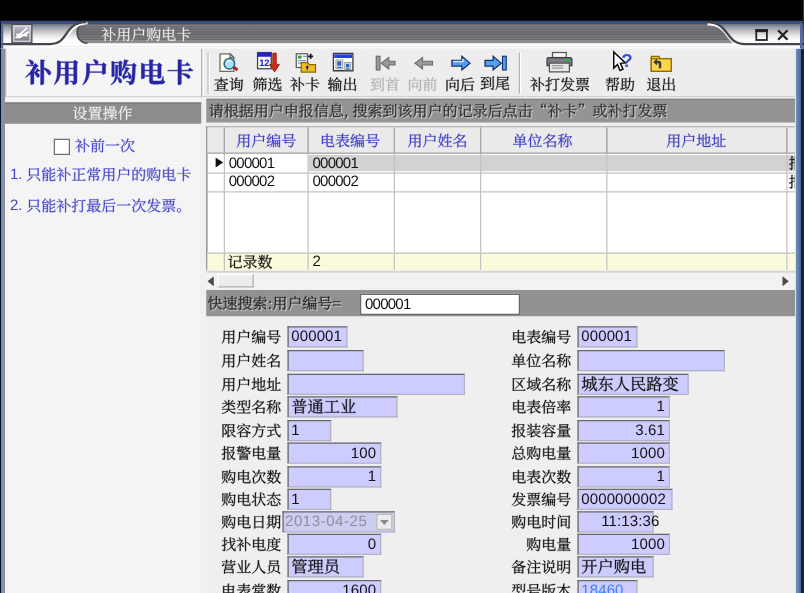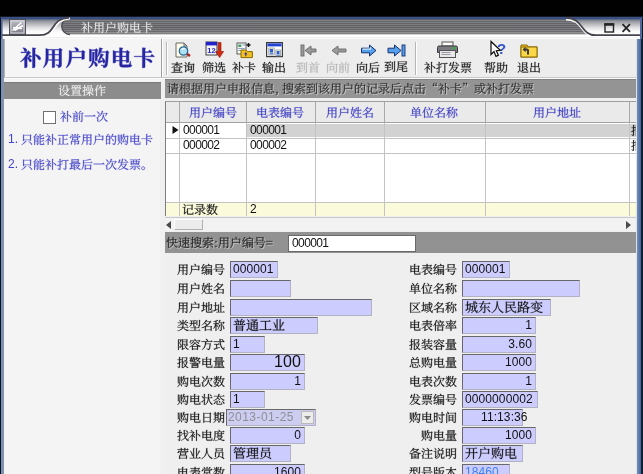--- a/index.html
+++ b/index.html
@@ -709,31 +709,31 @@
 <div style="position:absolute;left:233px;top:318.5px;font-weight:normal;font-size:12px;font-family:'Liberation Sans',sans-serif;color:#101010;letter-spacing:0.10px;line-height:18px;white-space:pre;">1</div>
 <svg style="position:absolute;left:409px;top:320px;" width="50" height="17" viewBox="0 0 50 17">
       <g fill="#101010" stroke="#101010" stroke-width="18" transform="translate(0,13) scale(0.012000,-0.012000)">
         <use xlink:href="#gr62a5" href="#gr62a5" x="0"></use>
         <use xlink:href="#gr88c5" href="#gr88c5" x="1000"></use>
         <use xlink:href="#gr5bb9" href="#gr5bb9" x="2000"></use>
         <use xlink:href="#gr91cf" href="#gr91cf" x="3000"></use>
       </g>
     </svg>
 <div class="abs" style="left:462px;top:320px;width:74px;height:17px;background:#ccccff;border-style:solid;border-width:1px;border-color:#686868 #b2b2c4 #b2b2c4 #686868;box-sizing:border-box;"></div>
-<div style="position:absolute;right:111px;top:318.5px;font-weight:normal;font-size:12px;font-family:'Liberation Sans',sans-serif;color:#101010;letter-spacing:0.10px;line-height:18px;white-space:pre;">3.60</div>
+<div style="position:absolute;right:111px;top:318.5px;font-weight:normal;font-size:12px;font-family:'Liberation Sans',sans-serif;color:#101010;letter-spacing:0.10px;line-height:18px;white-space:pre;">3.61</div>
 <svg style="position:absolute;left:177px;top:338px;" width="50" height="17" viewBox="0 0 50 17">
       <g fill="#101010" stroke="#101010" stroke-width="18" transform="translate(0,13) scale(0.012000,-0.012000)">
         <use xlink:href="#gr62a5" href="#gr62a5" x="0"></use>
         <use xlink:href="#gr8b66" href="#gr8b66" x="1000"></use>
         <use xlink:href="#gr7535" href="#gr7535" x="2000"></use>
         <use xlink:href="#gr91cf" href="#gr91cf" x="3000"></use>
       </g>
     </svg>
 <div class="abs" style="left:230px;top:338px;width:75px;height:17px;background:#ccccff;border-style:solid;border-width:1px;border-color:#686868 #b2b2c4 #b2b2c4 #686868;box-sizing:border-box;"></div>
-<div style="position:absolute;right:342px;top:336.5px;font-weight:normal;font-size:16px;font-family:'Liberation Sans',sans-serif;color:#101010;letter-spacing:0.10px;line-height:18px;white-space:pre;">100</div>
+<div style="position:absolute;right:342px;top:336.5px;font-weight:normal;font-size:12px;font-family:'Liberation Sans',sans-serif;color:#101010;letter-spacing:0.10px;line-height:18px;white-space:pre;">100</div>
 <svg style="position:absolute;left:409px;top:338px;" width="50" height="17" viewBox="0 0 50 17">
       <g fill="#101010" stroke="#101010" stroke-width="18" transform="translate(0,13) scale(0.012000,-0.012000)">
         <use xlink:href="#gr603b" href="#gr603b" x="0"></use>
         <use xlink:href="#gr8d2d" href="#gr8d2d" x="1000"></use>
         <use xlink:href="#gr7535" href="#gr7535" x="2000"></use>
         <use xlink:href="#gr91cf" href="#gr91cf" x="3000"></use>
       </g>
     </svg>
 <div class="abs" style="left:462px;top:338px;width:74px;height:17px;background:#ccccff;border-style:solid;border-width:1px;border-color:#686868 #b2b2c4 #b2b2c4 #686868;box-sizing:border-box;"></div>
 <div style="position:absolute;right:111px;top:336.5px;font-weight:normal;font-size:12px;font-family:'Liberation Sans',sans-serif;color:#101010;letter-spacing:0.10px;line-height:18px;white-space:pre;">1000</div>
@@ -783,21 +783,21 @@
         <use xlink:href="#gr7535" href="#gr7535" x="1000"></use>
         <use xlink:href="#gr65e5" href="#gr65e5" x="2000"></use>
         <use xlink:href="#gr671f" href="#gr671f" x="3000"></use>
       </g>
     </svg>
 <div class="abs" style="left:226px;top:393px;width:90px;height:17px;background:#cdcdf2;border-style:solid;border-width:1px;border-color:#686868 #b2b2c4 #b2b2c4 #686868;box-sizing:border-box;"></div>
 <div class="abs" style="left:301px;top:395px;width:13px;height:13px;background:#ececec;border:1px solid #b9b9b9;box-sizing:border-box;"></div>
 <svg class="abs" style="left:304px;top:400px;" width="7" height="4" viewBox="0 0 7 4">
       <path d="M0 0 L7 0 L3.5 4 Z" fill="#8a8a8a"></path>
     </svg>
-<div style="position:absolute;left:228px;top:391.5px;font-weight:normal;font-size:12px;font-family:'Liberation Sans',sans-serif;color:#8f8f96;letter-spacing:0.45px;line-height:18px;white-space:pre;">2013-01-25</div>
+<div style="position:absolute;left:228px;top:391.5px;font-weight:normal;font-size:12px;font-family:'Liberation Sans',sans-serif;color:#8f8f96;letter-spacing:0.45px;line-height:18px;white-space:pre;">2013-04-25</div>
 <svg style="position:absolute;left:409px;top:393px;" width="50" height="17" viewBox="0 0 50 17">
       <g fill="#101010" stroke="#101010" stroke-width="18" transform="translate(0,13) scale(0.012000,-0.012000)">
         <use xlink:href="#gr8d2d" href="#gr8d2d" x="0"></use>
         <use xlink:href="#gr7535" href="#gr7535" x="1000"></use>
         <use xlink:href="#gr65f6" href="#gr65f6" x="2000"></use>
         <use xlink:href="#gr95f4" href="#gr95f4" x="3000"></use>
       </g>
     </svg>
 <div class="abs" style="left:462px;top:393px;width:61px;height:17px;background:#ccccff;border-style:solid;border-width:1px;border-color:#686868 #b2b2c4 #b2b2c4 #686868;box-sizing:border-box;"></div>
 <div style="position:absolute;left:465px;top:391.5px;font-weight:normal;font-size:12px;font-family:'Liberation Sans',sans-serif;color:#101010;letter-spacing:0.10px;line-height:18px;white-space:pre;margin-left:16px;">11:13:36</div>

